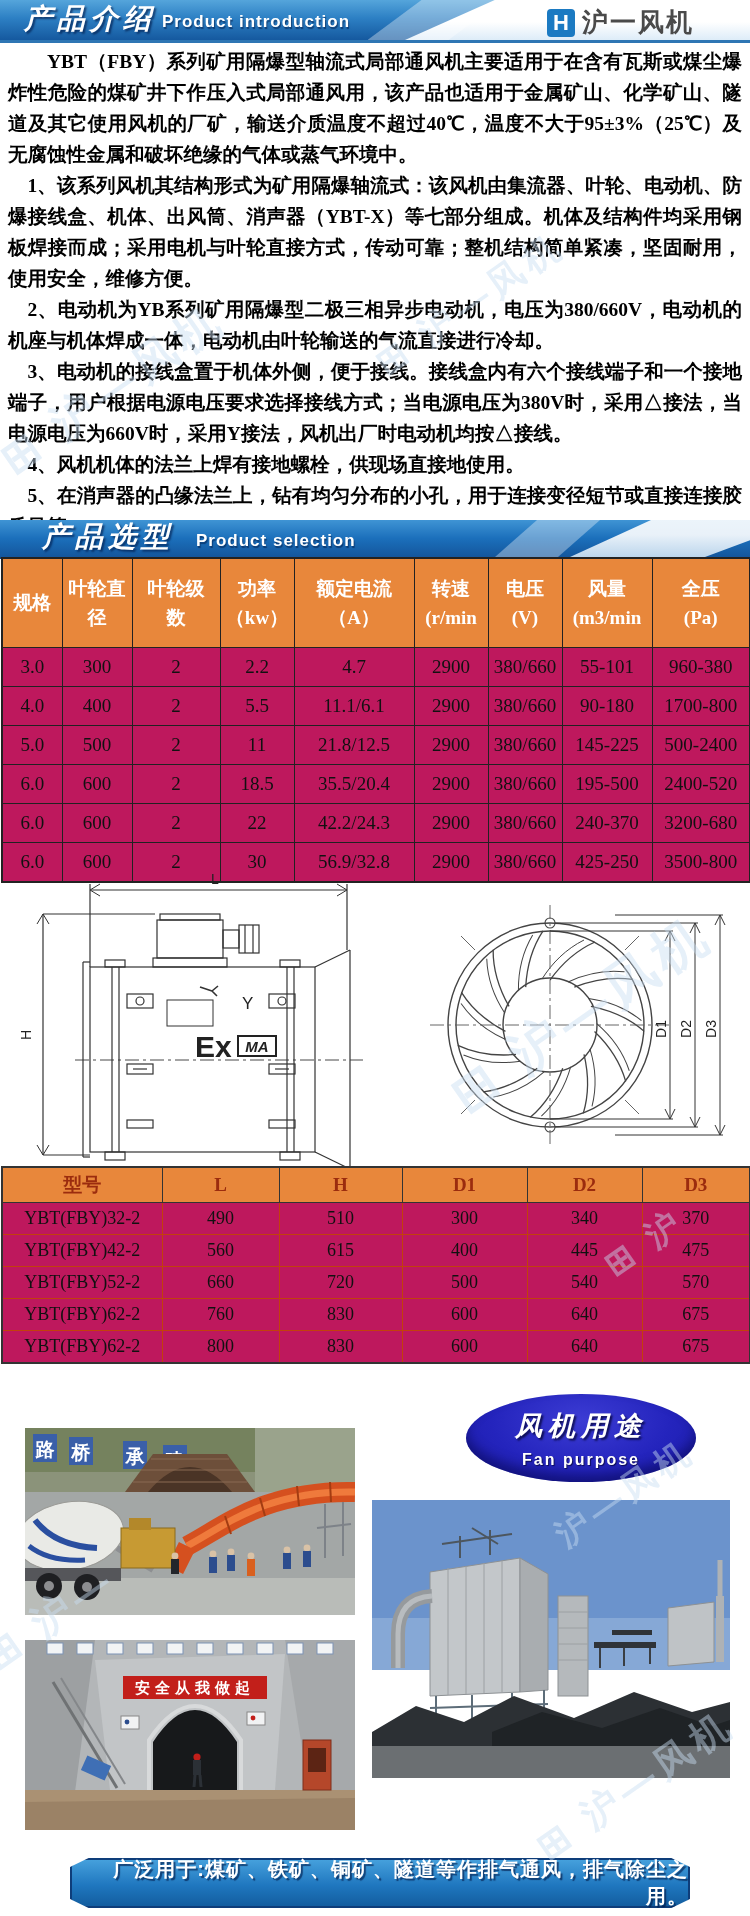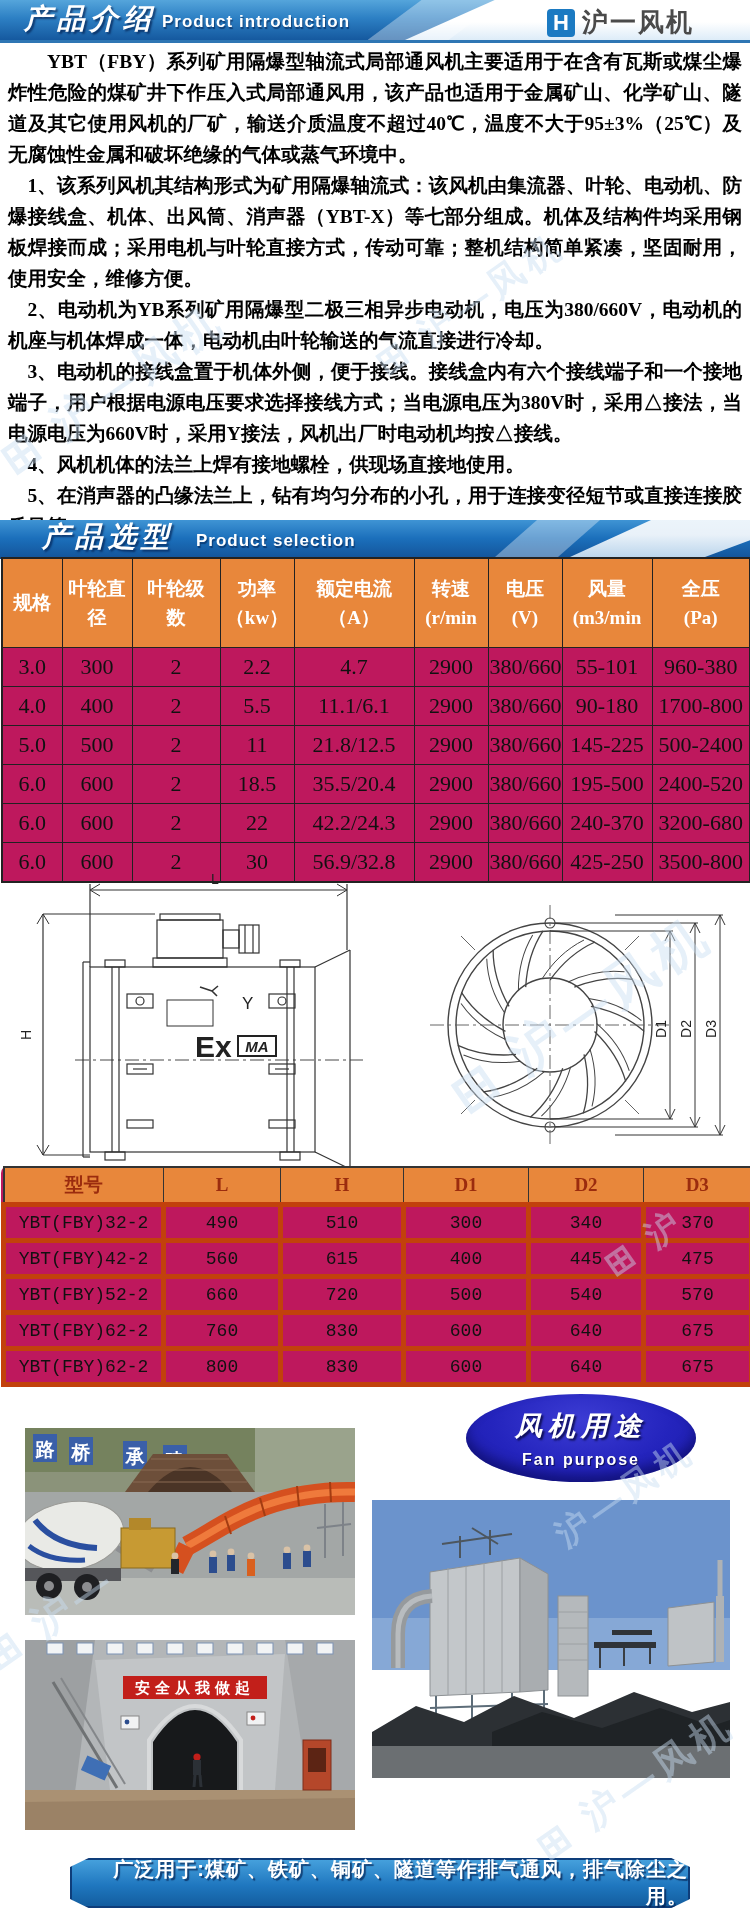--- a/index.html
+++ b/index.html
@@ -39,27 +39,27 @@
          line-height:31px;color:#000;text-align:justify;font-family:"Liberation Serif",serif;}
   .intro p{margin:0;text-indent:2em;}
   .intro p.num{text-indent:1em;}
 
   
   table{border-collapse:collapse;table-layout:fixed;background:#be185d;border-radius:7px;}
   .spec-table{position:absolute;top:557px;left:1px;width:748px;border:2px solid #222;}
   .spec-table th{height:86px;background:#e8873b;color:#fff;font-weight:bold;font-size:19px;
         border:1px solid #222;white-space:pre-line;line-height:1.55;vertical-align:middle;
         font-family:"Liberation Serif",serif;}
-  .spec-table td{height:36px;border:1px solid #222;text-align:center;font-size:22px;color:#111;
+  .spec-table td{height:36px;border:1px solid #222;text-align:center;font-size:19px;color:#111;
         font-family:"Liberation Serif",serif;}
   .dims-table{position:absolute;top:1166px;left:1px;width:748px;border:2px solid #333;}
   .dims-table th{height:32px;background:#e8873b;color:#9b2c0e;font-weight:bold;font-size:19px;
         border:1px solid #333;font-family:"Liberation Serif",serif;}
-  .dims-table td{height:29px;border:5px solid #c2410c;text-align:center;font-size:18px;color:#111;
-        font-family:Liberation Mono, monospace;}
+  .dims-table td{height:29px;border:1px solid #c2410c;text-align:center;font-size:18px;color:#111;
+        font-family:Liberation Serif, serif;}
 
   
   .draw{position:absolute;}
   .draw svg{display:block;}
   .dim-label{font-family:"Liberation Sans",sans-serif;font-size:14px;fill:#222;}
 
   
   .oval{position:absolute;left:466px;top:1394px;width:230px;height:88px;border-radius:50%;
         background:radial-gradient(ellipse at 50% 30%,#3c3cd4 0%,#2424bd 55%,#1b1ba8 100%);
         box-shadow:inset 0 -8px 12px rgba(0,0,60,.45);

